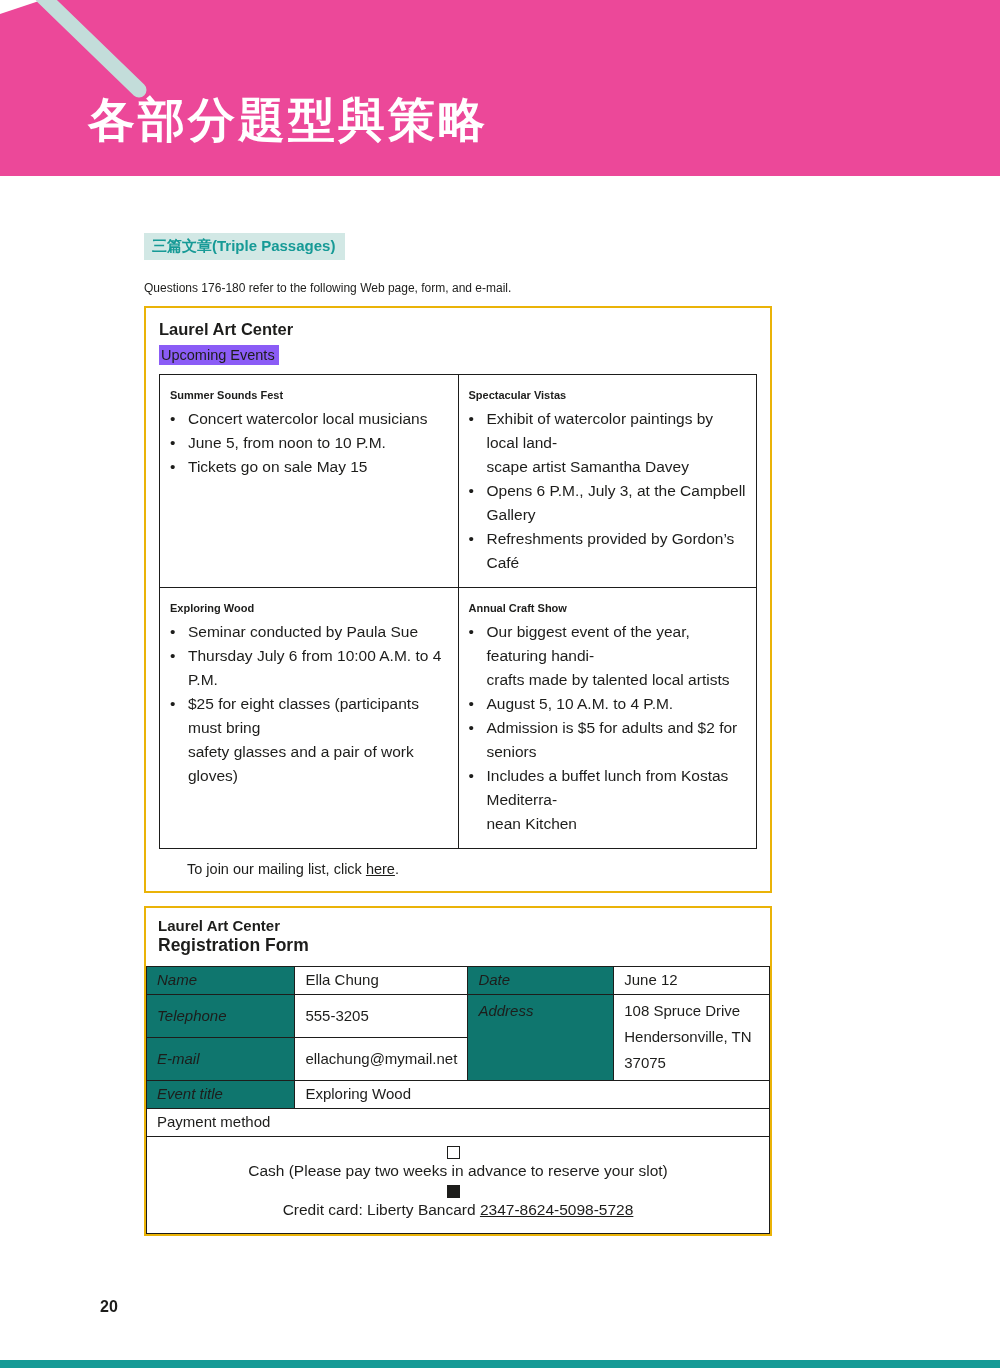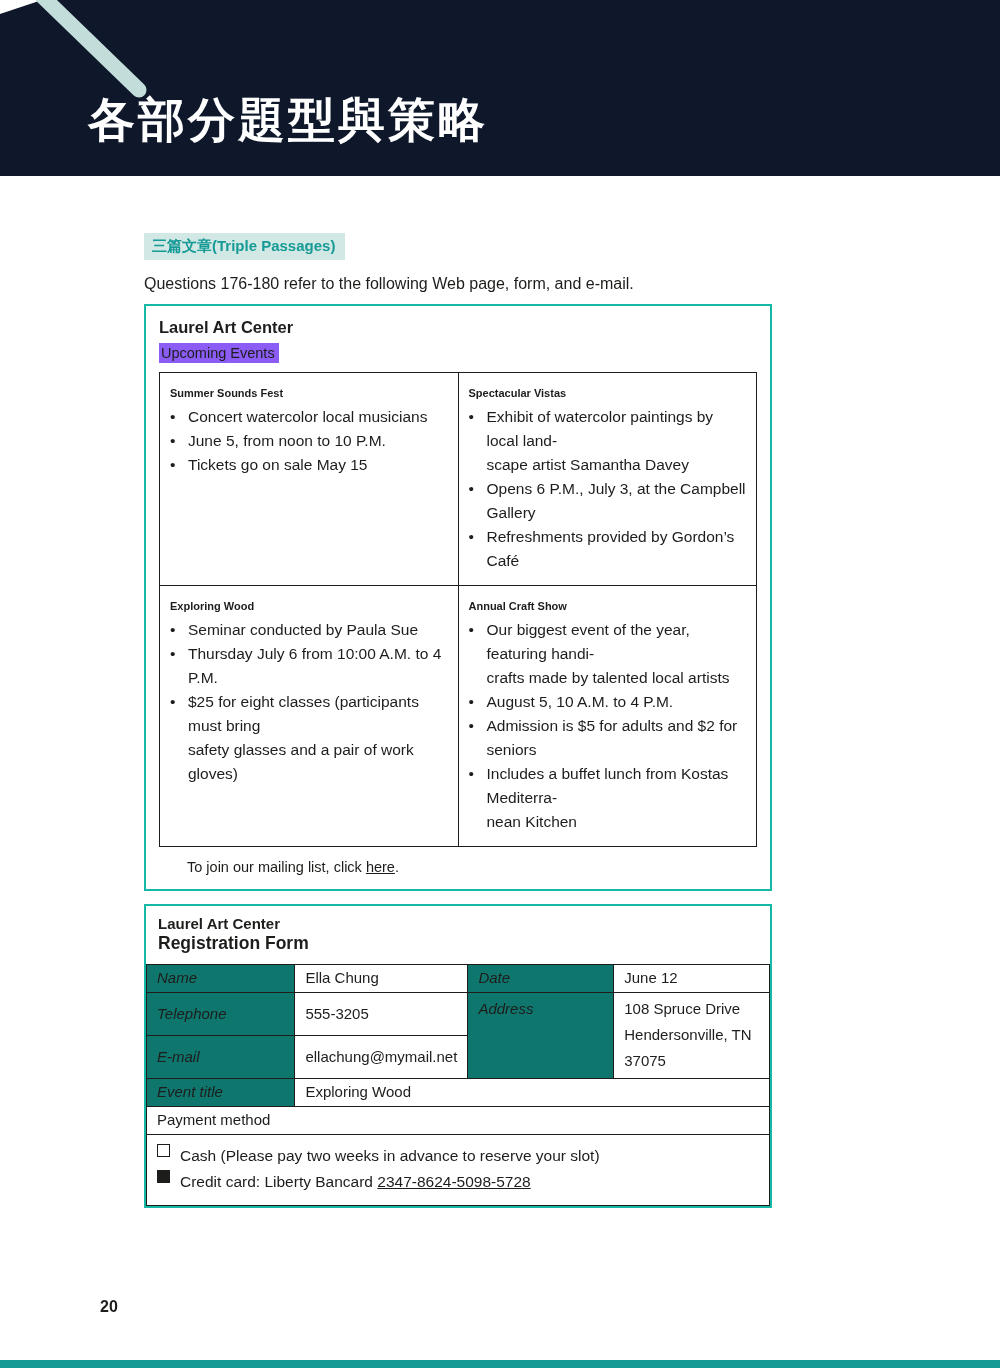--- a/index.html
+++ b/index.html
@@ -5,39 +5,39 @@
   * { margin:0; padding:0; box-sizing:border-box; }
   html,body { background:#e8e8e8; }
   .page {
     position:relative; width:1000px; height:1368px; margin:0 auto;
     background:#ffffff; overflow:hidden;
     font-family:"Liberation Sans", sans-serif; color:#1d1d1b;
   }
   
   .band {
     position:absolute; top:0; left:0; width:1000px; height:176px;
-    background:#0f172a;
+    background:#ec4899;
   }
   .band h1 {
     position:absolute; left:88px; top:96px;
     font-size:47px; font-weight:bold; color:#ffffff; letter-spacing:3px;
     line-height:1; white-space:nowrap;
   }
   .corner-art { position:absolute; top:0; left:0; }
   
   .bottom-bar { position:absolute; left:0; bottom:0; width:1000px; height:8px; background:#169a96; }
   
   .main { position:absolute; left:100px; top:233px; width:672px;padding-left:44px; }
   .tag {
     display:inline-block; background:#d2e8e5; color:#169a96;
     font-weight:bold; font-size:15px; padding:4px 10px 5px 8px; line-height:1.2;
   }
-  .intro { font-size:16px; margin:15px 0 11px 0; }
-  
-  .box { border:2px solid #14b8a6; background:#fff; }
+  .intro { font-size:12px; margin:21px 0 11px 0; }
+  
+  .box { border:2px solid #eab308; background:#fff; }
   .webpage-box { padding:12px 13px 14px 13px; }
   .wp-title { font-size:16.5px; font-weight:bold; }
   .wp-sub {
     display:inline-block; background:#8b5cf6; font-size:14.5px;
     margin-top:6px; padding:2px 4px 2px 2px;
   }
   table.events { width:100%; border-collapse:collapse; margin-top:9px; }
   table.events td {
     width:50%; border:1.6px solid #1d1d1b; vertical-align:top;
     padding:8px 10px 12px 10px;
@@ -54,21 +54,21 @@
   .reg-org { font-size:15px; font-weight:bold; }
   .reg-title { text-align:left; font-size:17.5px; font-weight:bold; margin:1px 0 6px 0; }
   table.reg { width:100%; border-collapse:collapse; }
   table.reg td {
     border:1.6px solid #1d1d1b; font-size:15px; padding:3px 10px 4px 10px;
     height:27px; vertical-align:middle; line-height:20px;
   }
   table.reg td.lbl { background:#0f766e;font-style:italic; }
   table.reg td.addr-val { line-height:26px; }
   .pay-cell { padding:7px 10px 9px 10px !important; }
-  .opt { display:flex; font-size:15.5px; line-height:24px; margin:2px 0; }
+  .opt { display:flex; align-items:center; font-size:15.5px; line-height:24px; margin:2px 0;flex-direction:column; }
   .cb {
     display:inline-block; width:13px; height:13px; flex:0 0 13px;
     border:1.7px solid #1d1d1b; margin-right:10px; background:#fff; cursor:pointer;
   }
   .cb.filled { background:#1d1d1b; }
   .u { text-decoration:underline; }
   
   .page-num { position:absolute; left:100px; bottom:52px; font-size:16px; font-weight:bold; }
 </style>
 </head>

